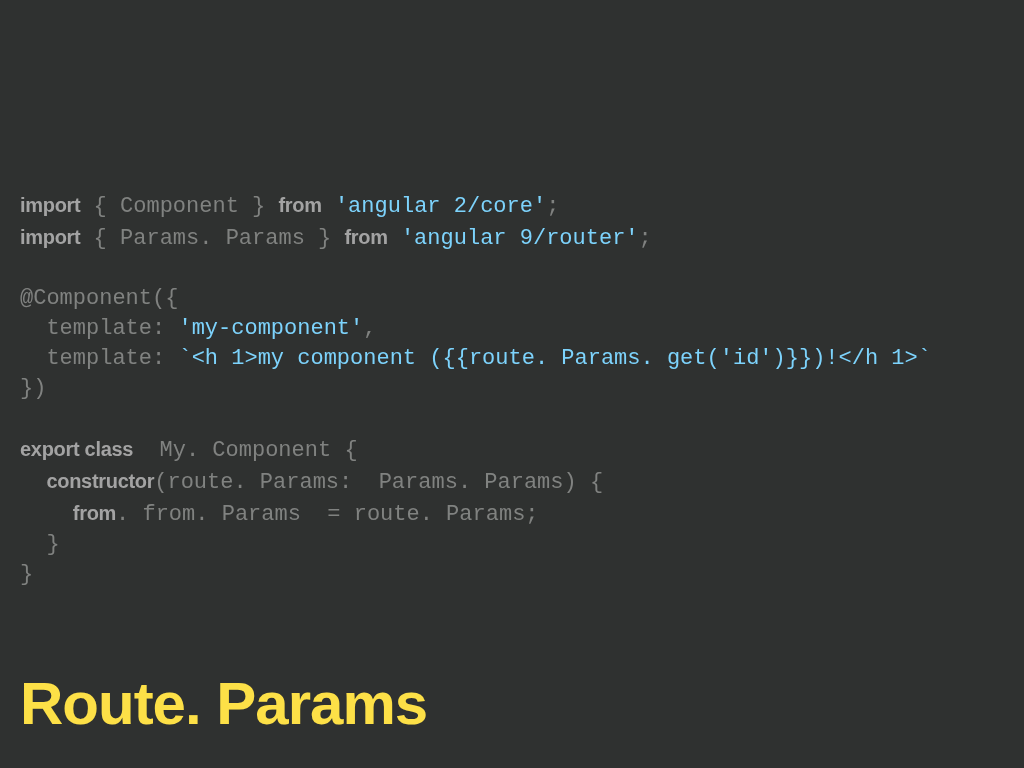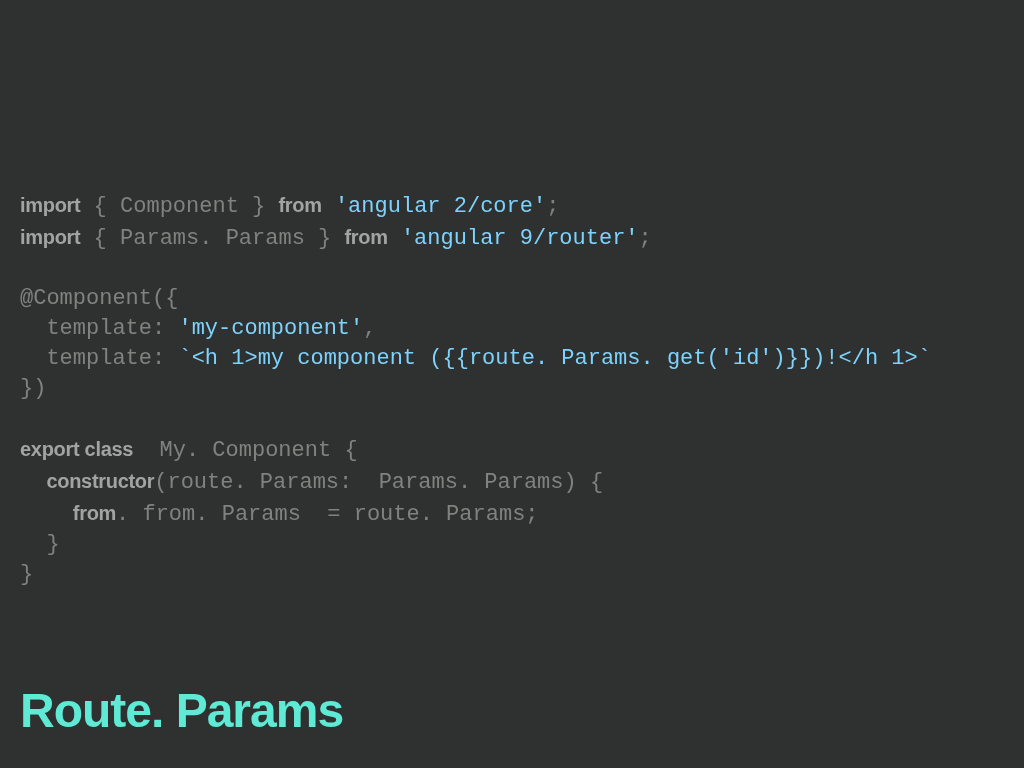--- a/index.html
+++ b/index.html
@@ -35,22 +35,22 @@
   }
   .str {
     color: #7dd3fc;
   }
   .title {
     position: absolute;
     left: 20px;
     bottom: 30px;
     font-family: Arial, Helvetica, sans-serif;
     font-weight: bold;
-    font-size: 48px;
-    color: #5eead4;
+    font-size: 60px;
+    color: #fde047;
     letter-spacing: -1px;
   }
 </style>
 </head>
 <body>
 
 <div class="slide">
 
 <div class="code-block"><span class="kw-sans">import</span><span> { Component } </span><span class="kw-sans">from</span><span> </span><span class="str">'angular 2/core'</span><span>;</span>
 <span class="kw-sans">import</span><span> { Params. Params } </span><span class="kw-sans">from</span><span> </span><span class="str">'angular 9/router'</span><span>;</span>

